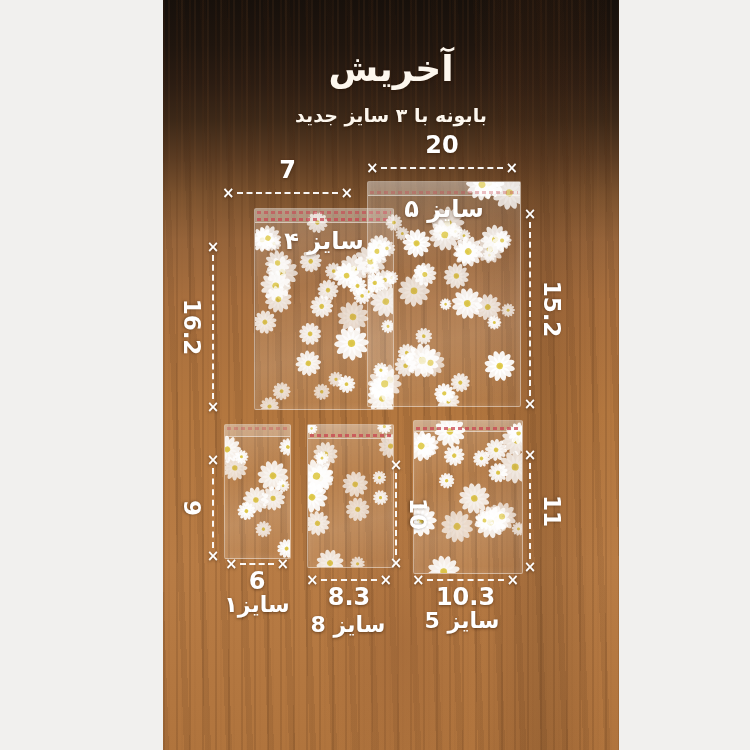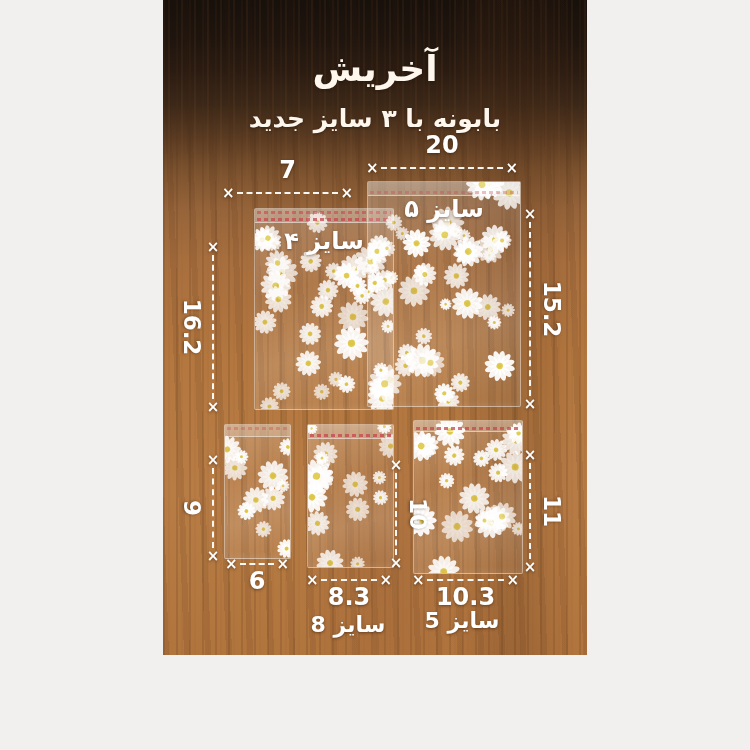--- a/index.html
+++ b/index.html
@@ -3,39 +3,40 @@
 <meta charset="utf-8">
 <style>
   html,body{margin:0;padding:0;}
   body{
     width:750px;height:750px;position:relative;overflow:hidden;
     background:#f1f0ee;
     font-family:"DejaVu Sans",sans-serif;
   }
   
   .photo{
-    position:absolute;left:163px;top:0;width:424px;height:655px;overflow:hidden;
+    position:absolute;left:163px;top:0;width:424px;height:750px;overflow:hidden;
     background:
       radial-gradient(120px 260px at 52% 86%, rgba(150,95,52,0.40), rgba(0,0,0,0) 70%),
       linear-gradient(90deg, rgba(0,0,0,0) 68%, rgba(90,50,25,0.14) 76%, rgba(70,40,20,0.20) 83%, rgba(90,50,25,0.10) 91%, rgba(0,0,0,0) 97%),
       repeating-linear-gradient(90deg, rgba(80,45,20,0.16) 0 2px, rgba(0,0,0,0) 2px 5px, rgba(150,95,50,0.10) 5px 7px, rgba(0,0,0,0) 7px 13px),
       repeating-linear-gradient(88deg, rgba(60,32,14,0.10) 0 6px, rgba(0,0,0,0) 6px 21px),
       linear-gradient(180deg,#17100b 0%,#1f150e 6%,#2b1c12 11%,#3c2818 16%,#5a3b22 21%,#7b522e 26%,#96643a 32%,#a86f3e 40%,#b3773f 55%,#b87c45 75%,#b0743d 100%);
+    padding-left: 32px;
   }
   .bar{position:absolute;top:0;width:163px;height:750px;background:#f1f0ee;}
   .bar.left{left:0;} .bar.right{right:0;}
 
   
   .title,.subtitle{
     position:absolute;left:0;width:100%;text-align:center;color:#fdf7ee;
     font-weight:bold;direction:rtl;
     text-shadow:0 1px 3px rgba(40,20,6,0.55);
   }
   .title{top:48px;font-size:36px;}
-  .subtitle{top:104px;font-size:25px;}
+  .subtitle{top:104px;font-size:19px;}
 
   
   .bag{
     position:absolute;border-radius:2px;
     background:linear-gradient(165deg, rgba(255,255,255,0.22), rgba(255,255,255,0.07) 38%, rgba(255,255,255,0.15) 68%, rgba(255,255,255,0.05));
     border:1px solid rgba(255,255,255,0.40);
     box-shadow:inset 0 0 8px rgba(255,255,255,0.12);
   }
   .bag svg.daisies{position:absolute;left:0;top:0;width:100%;height:100%;display:block;}
   .flap{
@@ -346,16 +347,17 @@
     <span class="num">8.3</span>
   </div>
 
   <div class="dim-h num-below" style="left:249px;top:573px;width:107px;">
     <span class="xm">×</span>
     <span class="hline"></span>
     <span class="xm">×</span>
     <span class="num">10.3</span>
   </div>
 
+  <div class="size-caption" style="left:29px;top:592px;">سایز۱</div>
   <div class="size-caption" style="left:120px;top:612px;">سایز 8</div>
   <div class="size-caption" style="left:234px;top:608px;">سایز 5</div>
 
 </div>
 
 </body></html>

